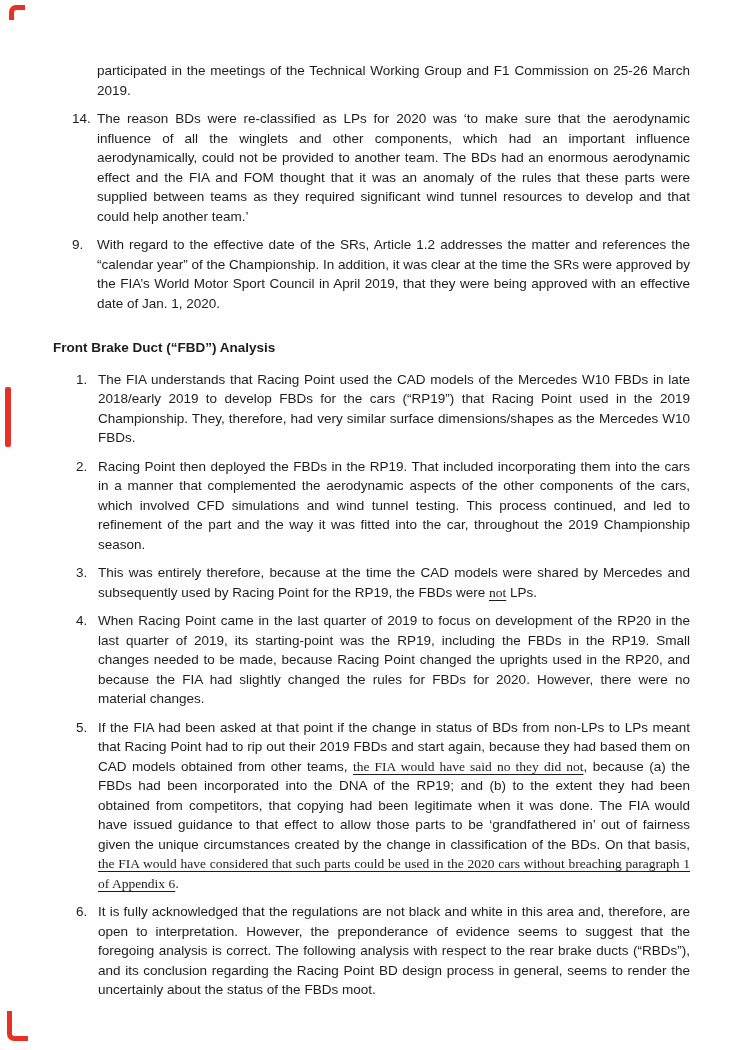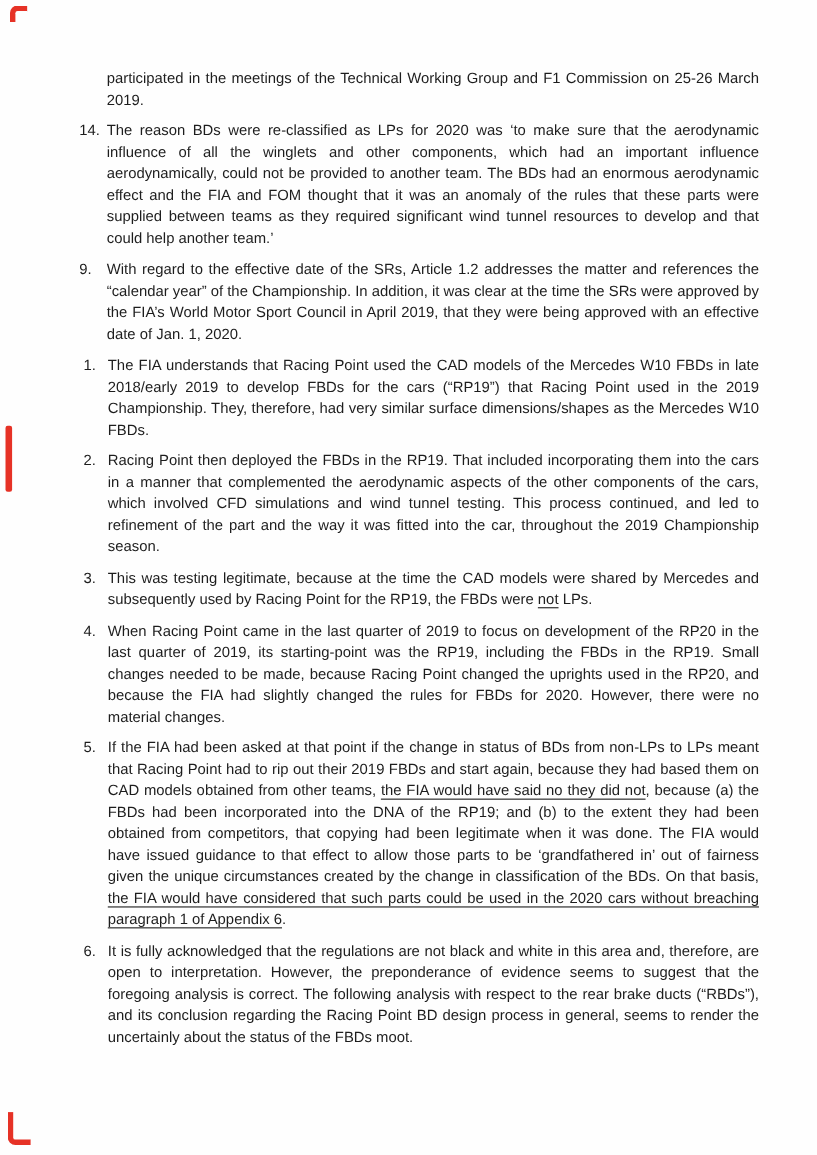--- a/index.html
+++ b/index.html
@@ -35,21 +35,21 @@
   .list-a li { padding-left: 19px; }
   .list-a .num { flex: 0 0 25px; }
   .list-b li { padding-left: 23px; }
   .list-b .num { flex: 0 0 22px; }
   .num { white-space: nowrap; }
   .itxt {
     flex: 1;
     text-align: justify;
     text-align-last: left;
   }
-  .itxt u { text-underline-offset: 2.5px; text-decoration-thickness: 1px; }
+  .itxt u { text-underline-offset: 2.5px; text-decoration-thickness: 1px; font-family: Liberation Serif, serif; }
   .heading {
     font-size: 13.5px;
     line-height: 19.5px;
     font-weight: bold;
     margin: 25px 0 12px 0;
   }
   
   .mark { position: absolute; }
   .mark-tl {
     left: 9px; top: 5px; width: 16px; height: 15px;
@@ -84,33 +84,34 @@
         <li>
           <span class="num">14.</span>
           <div class="itxt"><span>The reason BDs were re-classified as LPs for 2020 was ‘to make sure that the aerodynamic influence of all the winglets and other components, which had an important influence aerodynamically, could not be provided to another team. The BDs had an enormous aerodynamic effect and the FIA and FOM thought that it was an anomaly of the rules that these parts were supplied between teams as they required significant wind tunnel resources to develop and that could help another team.’</span></div>
         </li>
         <li>
           <span class="num">9.</span>
           <div class="itxt"><span>With regard to the effective date of the SRs, Article 1.2 addresses the matter and references the “calendar year” of the Championship.  In addition, it was clear at the time the SRs were approved by the FIA’s World Motor Sport Council in April 2019, that they were being approved with an effective date of Jan. 1, 2020.</span></div>
         </li>
       </ol>
 
+    <h2 class="heading">Front Brake Duct (“FBD”) Analysis</h2>
 
     <ol class="numlist list-b">
         <li>
           <span class="num">1.</span>
           <div class="itxt"><span>The FIA understands that Racing Point used the CAD models of the Mercedes W10 FBDs in late 2018/early 2019 to develop FBDs for the cars (“RP19”) that Racing Point used in the 2019 Championship. They, therefore, had very similar surface dimensions/shapes as the Mercedes W10 FBDs.</span></div>
         </li>
         <li>
           <span class="num">2.</span>
           <div class="itxt"><span>Racing Point then deployed the FBDs in the RP19. That included incorporating them into the cars in a manner that complemented the aerodynamic aspects of the other components of the cars, which involved CFD simulations and wind tunnel testing. This process continued, and led to refinement of the part and the way it was fitted into the car, throughout the 2019 Championship season.</span></div>
         </li>
         <li>
           <span class="num">3.</span>
-          <div class="itxt"><span>This was testing legitimate, because at the time the CAD models were shared by Mercedes and subsequently used by Racing Point for the RP19, the FBDs were </span><u>not</u><span> LPs.</span></div>
+          <div class="itxt"><span>This was entirely therefore, because at the time the CAD models were shared by Mercedes and subsequently used by Racing Point for the RP19, the FBDs were </span><u>not</u><span> LPs.</span></div>
         </li>
         <li>
           <span class="num">4.</span>
           <div class="itxt"><span>When Racing Point came in the last quarter of 2019 to focus on development of the RP20 in the last quarter of 2019, its starting-point was the RP19, including the FBDs in the RP19. Small changes needed to be made, because Racing Point changed the uprights used in the RP20, and because the FIA had slightly changed the rules for FBDs for 2020.  However, there were no material changes.</span></div>
         </li>
         <li>
           <span class="num">5.</span>
           <div class="itxt"><span>If the FIA had been asked at that point if the change in status of BDs from non-LPs to LPs meant that Racing Point had to rip out their 2019 FBDs and start again, because they had based them on CAD models obtained from other teams, </span><u>the FIA would have said no they did not</u><span>, because (a) the FBDs had been incorporated into the DNA of the RP19; and (b) to the extent they had been obtained from competitors, that copying had been legitimate when it was done. The FIA would have issued guidance to that effect to allow those parts to be ‘grandfathered in’ out of fairness given the unique circumstances created by the change in classification of the BDs. On that basis, </span><u>the FIA would have considered that such parts could be used in the 2020 cars without breaching paragraph 1 of Appendix 6</u><span>.</span></div>
         </li>
         <li>

